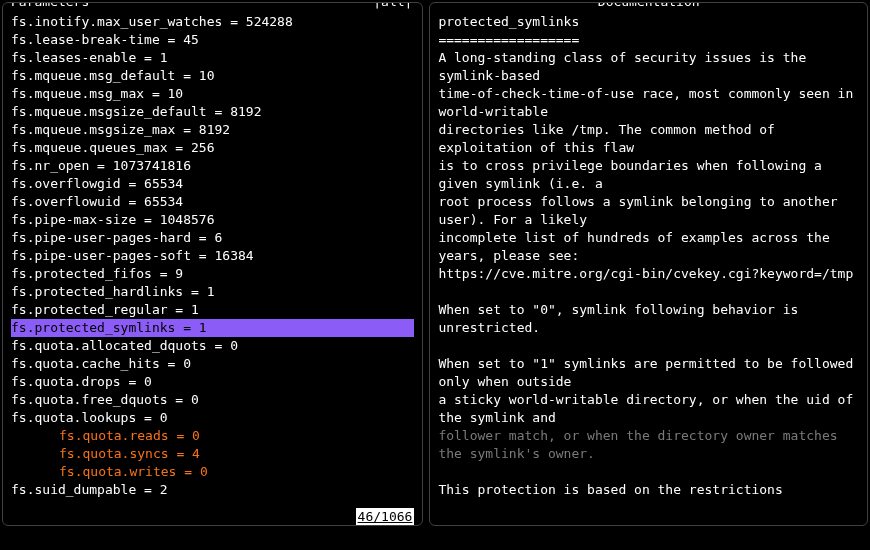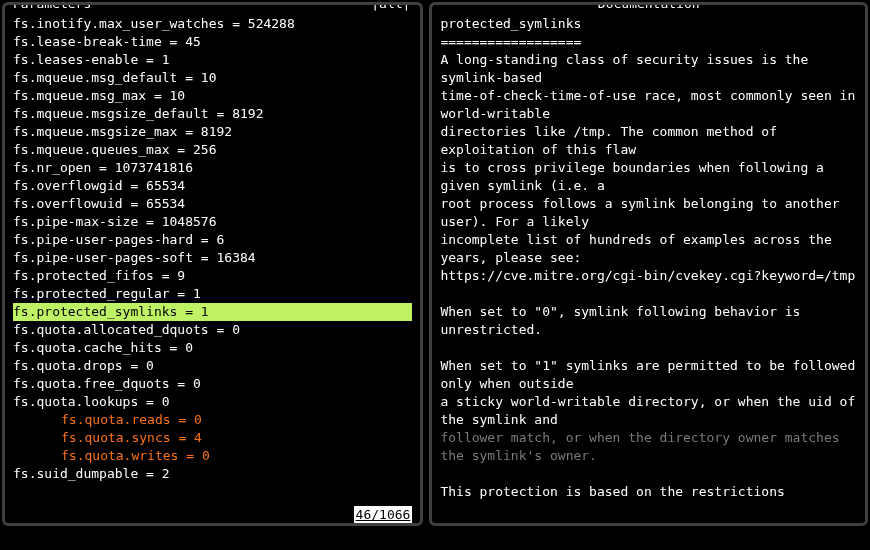--- a/index.html
+++ b/index.html
@@ -13,21 +13,21 @@
     height: 550px;
     overflow: hidden;
     padding: 2px;
   }
   .wrap {
     display: flex;
     gap: 6px;
     height: 524px;
   }
   .pane {
-    border: 3px solid #404040;
+    border: 1px solid #404040;
     border-radius: 6px;
     position: relative;
     padding: 4px 8px 4px 8px;
     flex: 1 1 0;
     overflow: hidden;
   }
   .pane-left { flex-basis: 49%; }
   .pane-right { flex-basis: 51%; }
   .pane-title {
     position: absolute;
@@ -47,21 +47,21 @@
   .title-center {
     left: 50%;
     transform: translateX(-50%);
   }
   .list { margin-top: 6px; }
   .row {
     white-space: pre;
     padding: 0 0px;
   }
   .row.sel {
-    background: #bef264;
+    background: #8b5cf6;
     color: #000;
   }
   .row.dim { color: #f97316; margin-left: 48px; }
   .counter {
     position: absolute;
     bottom: -1px;
     right: 8px;
     background: #fff;
     color: #000;
     padding: 0 2px;
@@ -90,20 +90,21 @@
         <div class="row">fs.mqueue.msgsize_default = 8192</div>
         <div class="row">fs.mqueue.msgsize_max = 8192</div>
         <div class="row">fs.mqueue.queues_max = 256</div>
         <div class="row">fs.nr_open = 1073741816</div>
         <div class="row">fs.overflowgid = 65534</div>
         <div class="row">fs.overflowuid = 65534</div>
         <div class="row">fs.pipe-max-size = 1048576</div>
         <div class="row">fs.pipe-user-pages-hard = 6</div>
         <div class="row">fs.pipe-user-pages-soft = 16384</div>
         <div class="row">fs.protected_fifos = 9</div>
+        <div class="row">fs.protected_hardlinks = 1</div>
         <div class="row">fs.protected_regular = 1</div>
         <div class="row sel">fs.protected_symlinks = 1</div>
         <div class="row">fs.quota.allocated_dquots = 0</div>
         <div class="row">fs.quota.cache_hits = 0</div>
         <div class="row">fs.quota.drops = 0</div>
         <div class="row">fs.quota.free_dquots = 0</div>
         <div class="row">fs.quota.lookups = 0</div>
         <div class="row dim">fs.quota.reads = 0</div>
         <div class="row dim">fs.quota.syncs = 4</div>
         <div class="row dim">fs.quota.writes = 0</div>

